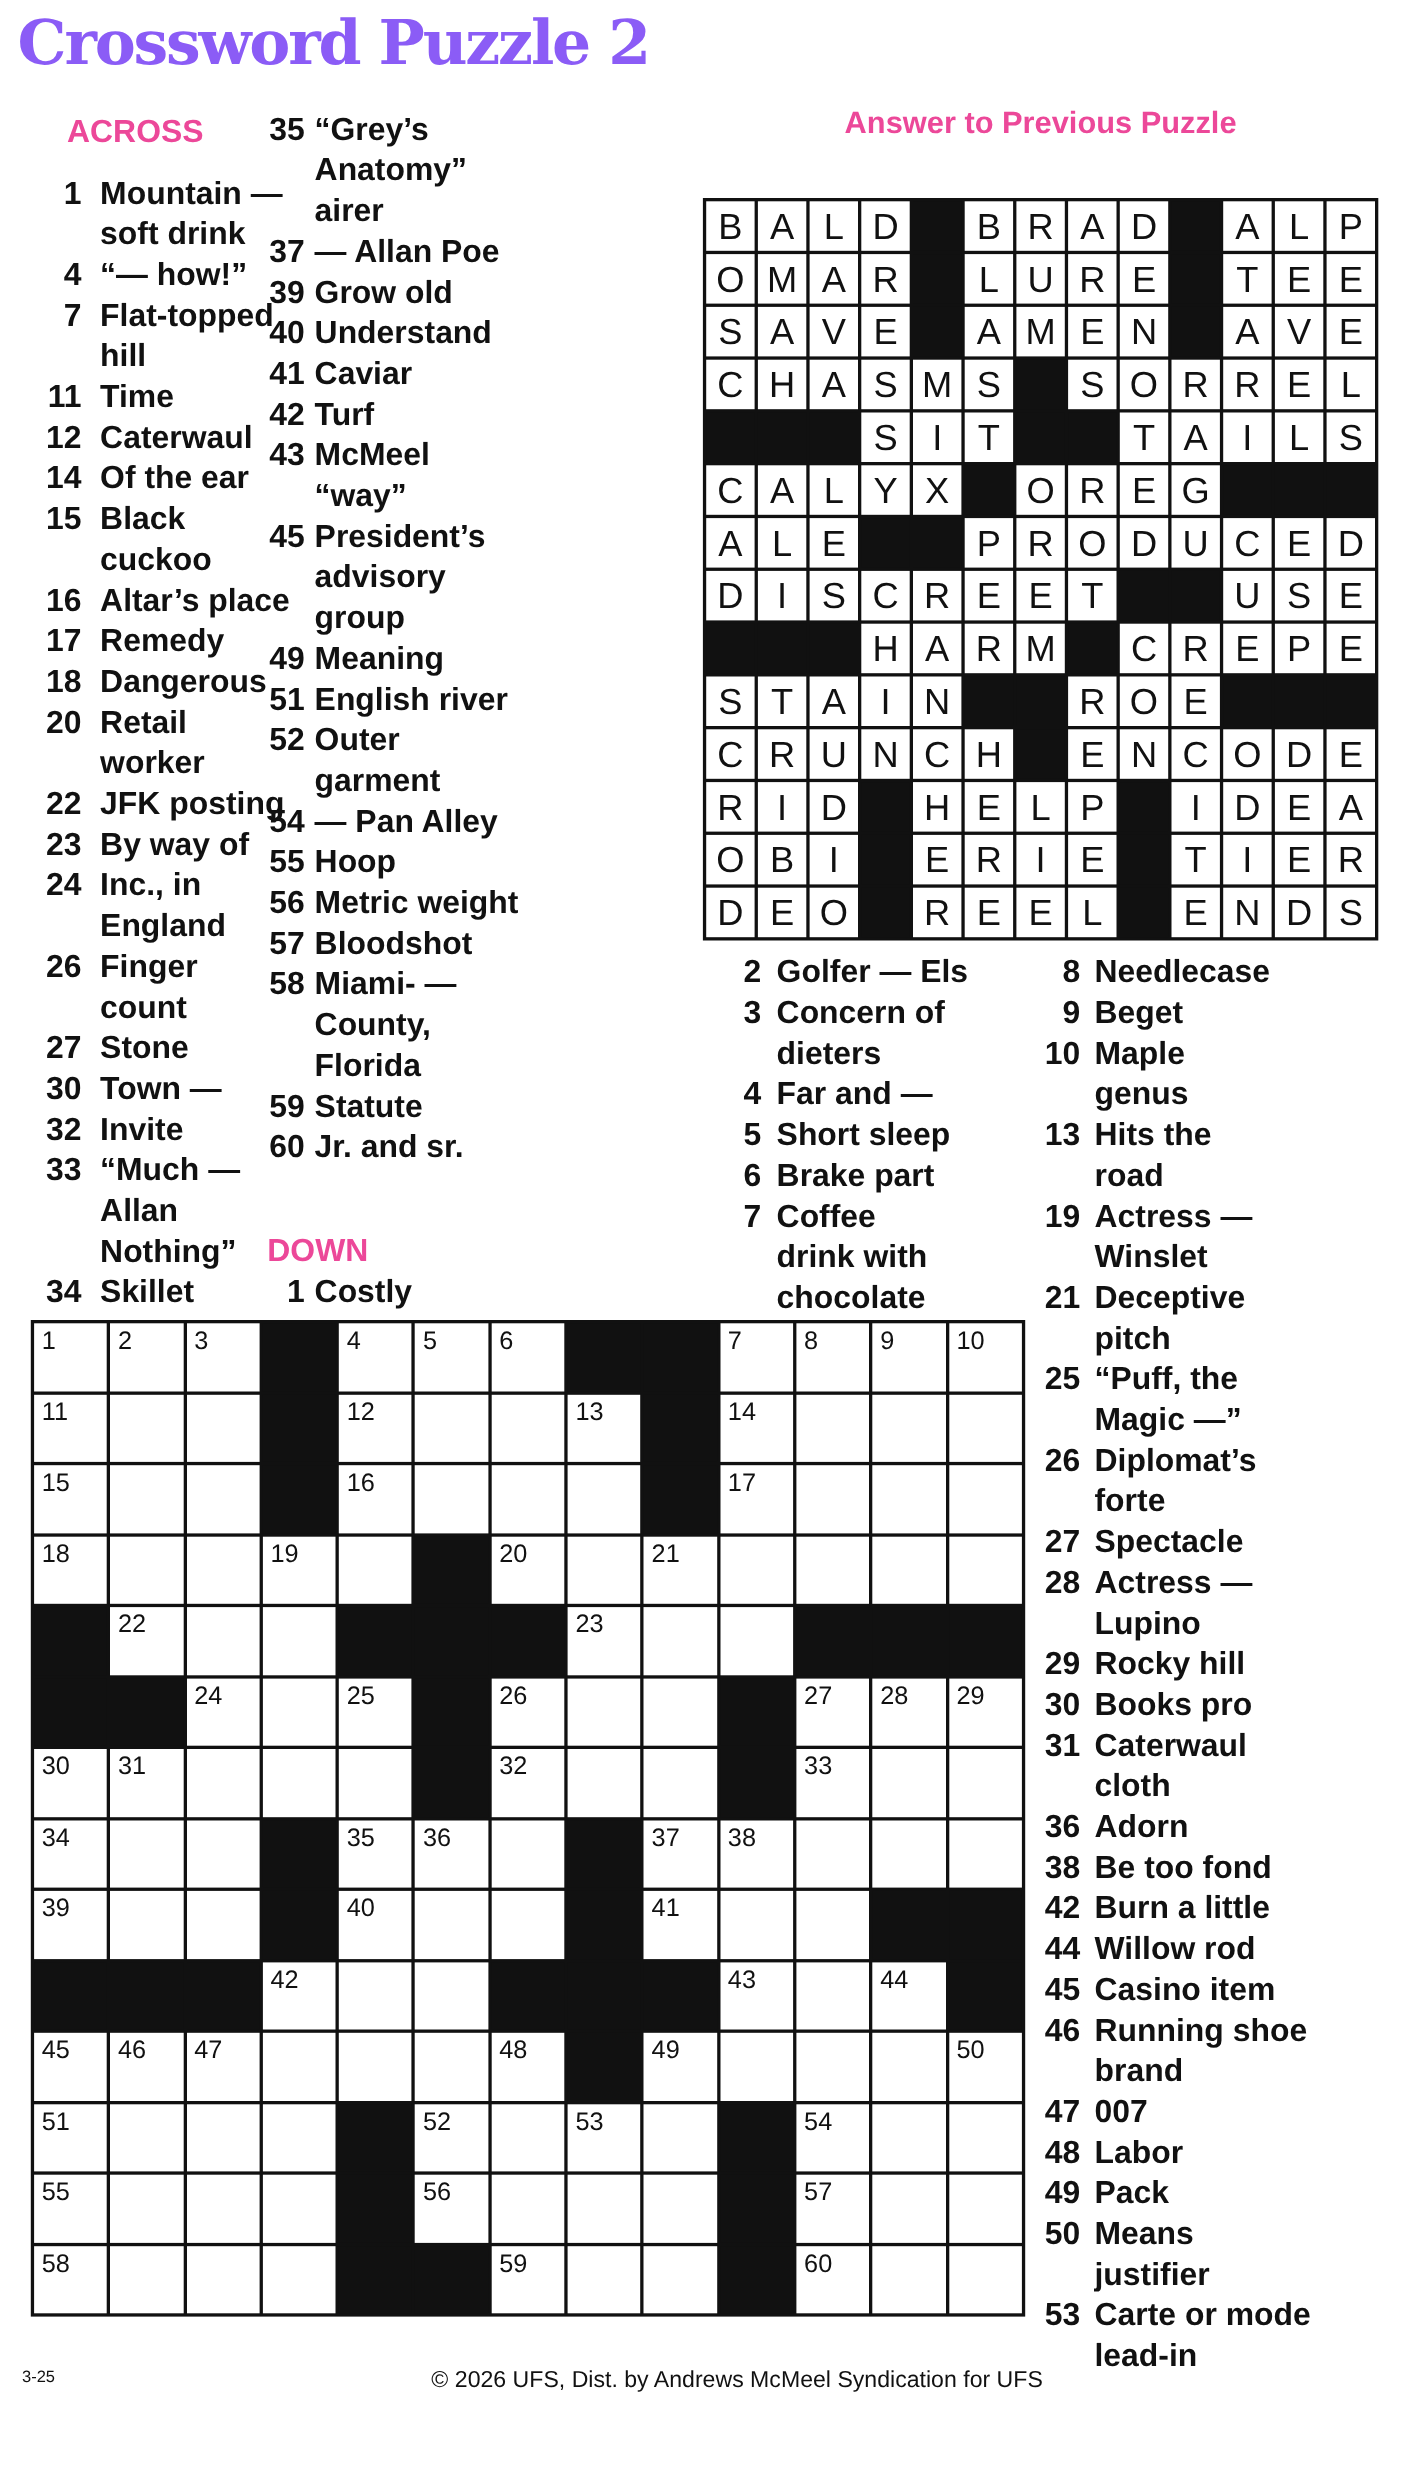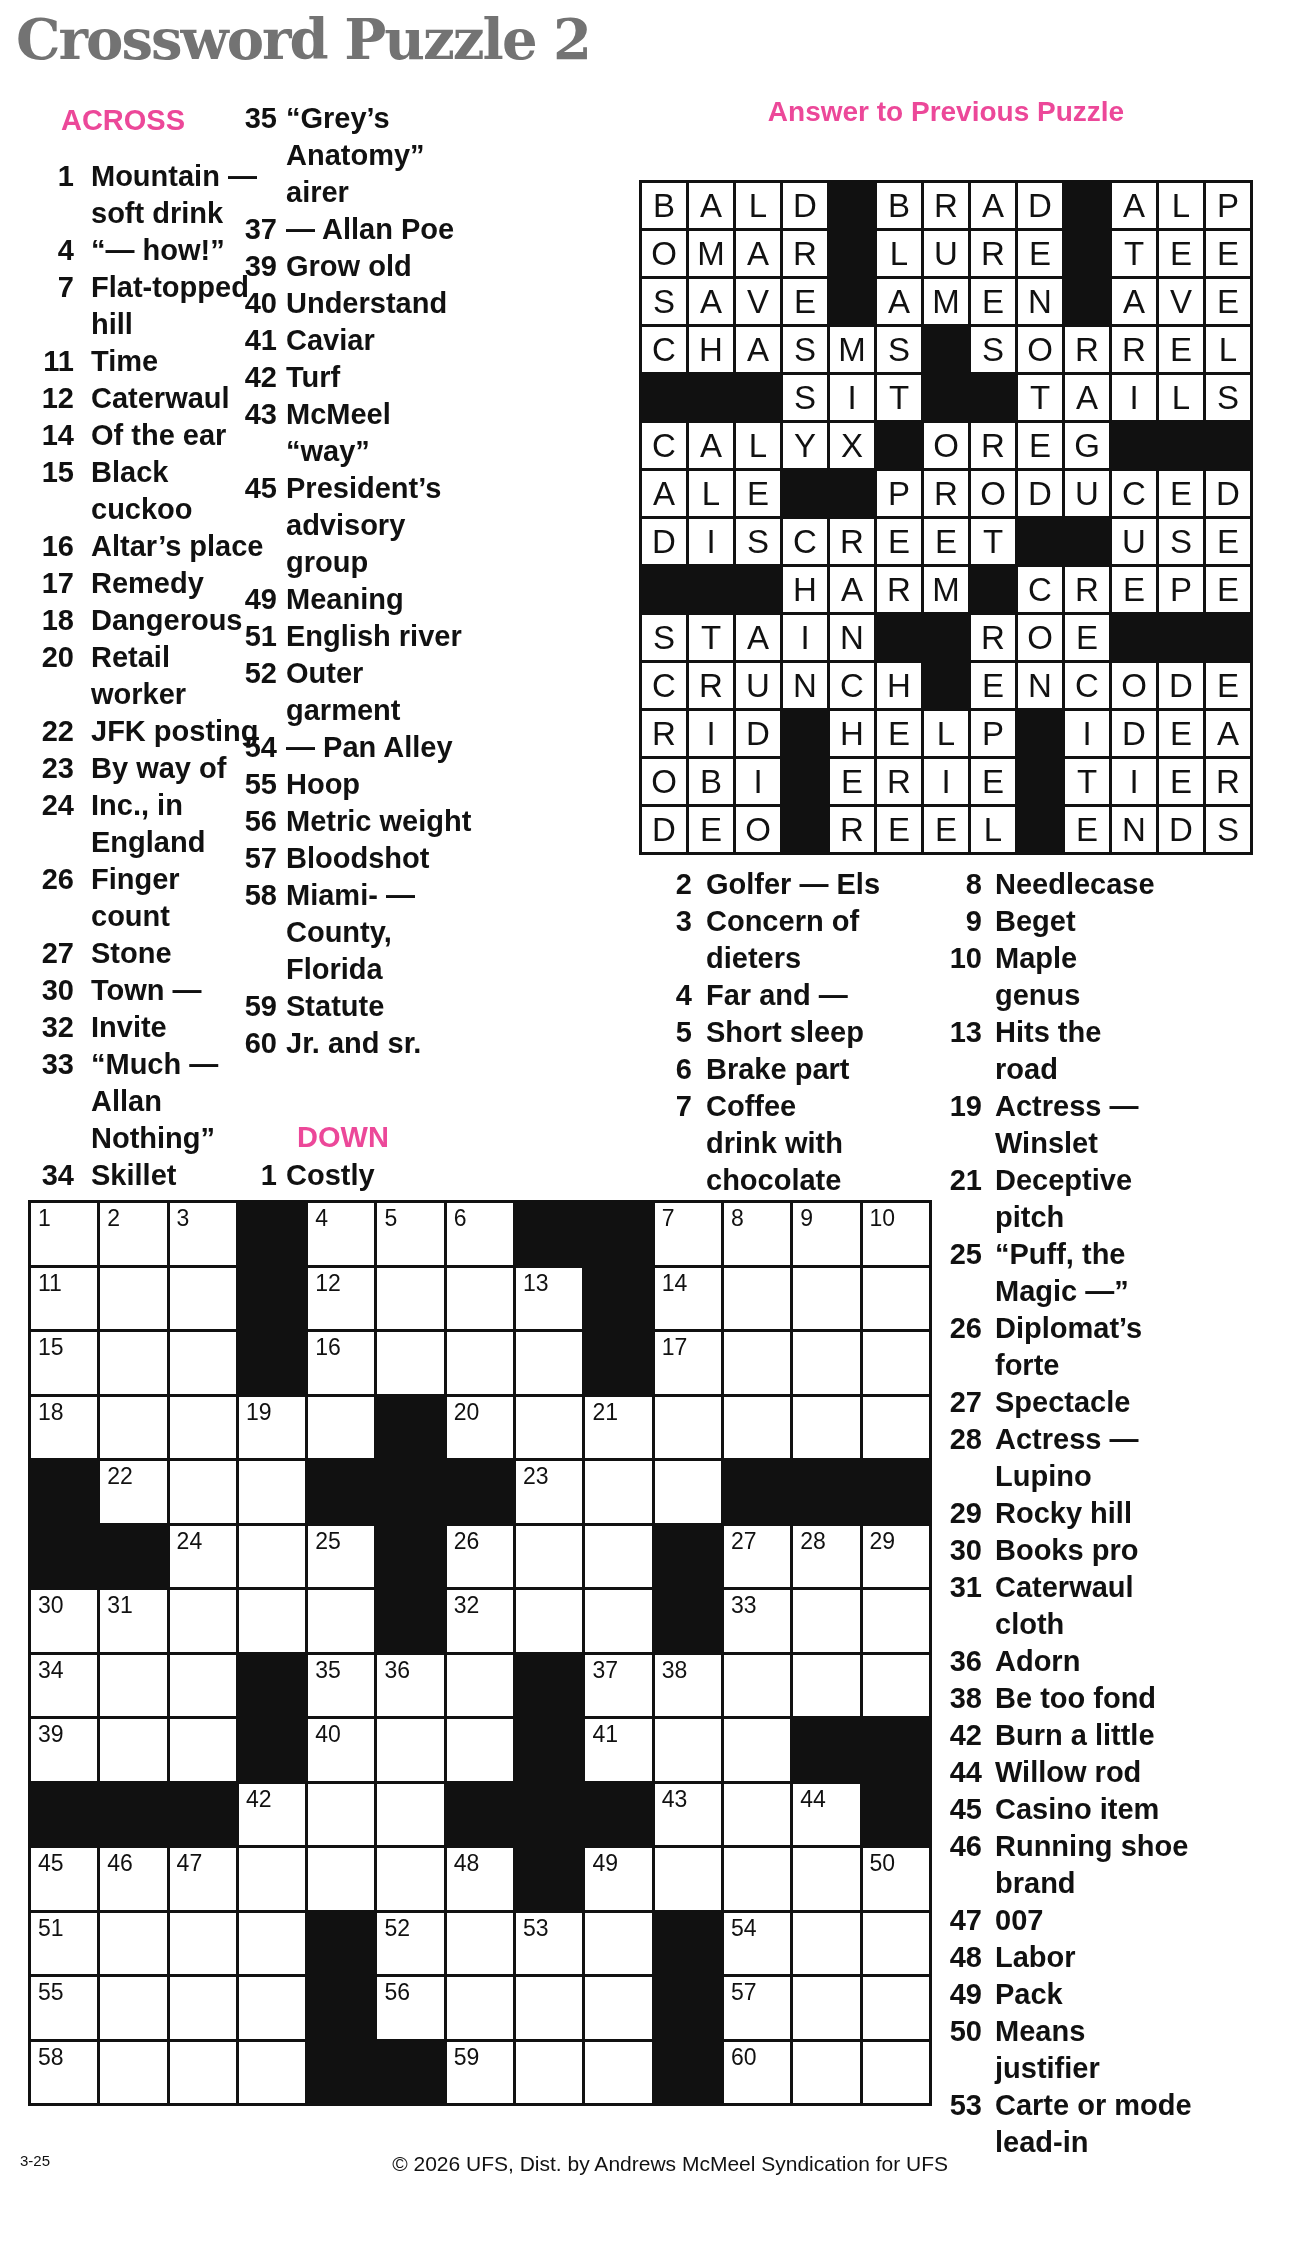--- a/index.html
+++ b/index.html
@@ -1,30 +1,30 @@
 <!DOCTYPE html>
 <html><head>
 <meta charset="utf-8">
 <style>
   html,body{margin:0;padding:0;background:#fff;}
   .page{position:relative;width:1290px;height:2252px;background:#fff;color:#111;
         font-family:"Liberation Sans", sans-serif;overflow:hidden;}
   h1.title{position:absolute;left:16px;top:6px;margin:0;
         font-family:"DejaVu Serif", serif;font-weight:bold;font-size:56px;
-        letter-spacing:-2px;color:#737373;}
+        letter-spacing:-2px;color:#8b5cf6;}
   h2{margin:0;font-weight:bold;color:#ec4899;}
 
   
   .col{position:absolute;}
   .col1{left:28px;top:100px;width:240px;}
   .col2{left:243px;top:100px;width:250px;}
   .colA{left:662px;top:866px;width:270px;}
   .colB{left:940px;top:866px;width:345px;}
   .across-h{font-size:29px;line-height:40px;width:190px;text-align:center;margin-bottom:18px;}
-  .down-h{font-size:29px;line-height:40px;width:200px;text-align:center;margin-top:55px;margin-bottom:0;}
+  .down-h{font-size:29px;line-height:40px;width:200px;text-align:left;margin-top:55px;margin-bottom:0;}
   .clue{display:flex;font-size:29px;line-height:37px;font-weight:bold;}
   .cnum{flex:0 0 46px;text-align:right;}
   .ctxt{margin-left:17px;white-space:pre-line;}
   .col2 .cnum{flex:0 0 34px;} .col2 .ctxt{margin-left:9px;}
   .colA .cnum{flex:0 0 30px;} .colA .ctxt{margin-left:14px;}
   .colB .cnum{flex:0 0 42px;} .colB .ctxt{margin-left:13px;}
 
   
   .answer-h{position:absolute;left:639px;top:96px;width:614px;text-align:center;font-size:28px;}
   .agrid{position:absolute;left:639px;top:180px;display:grid;

